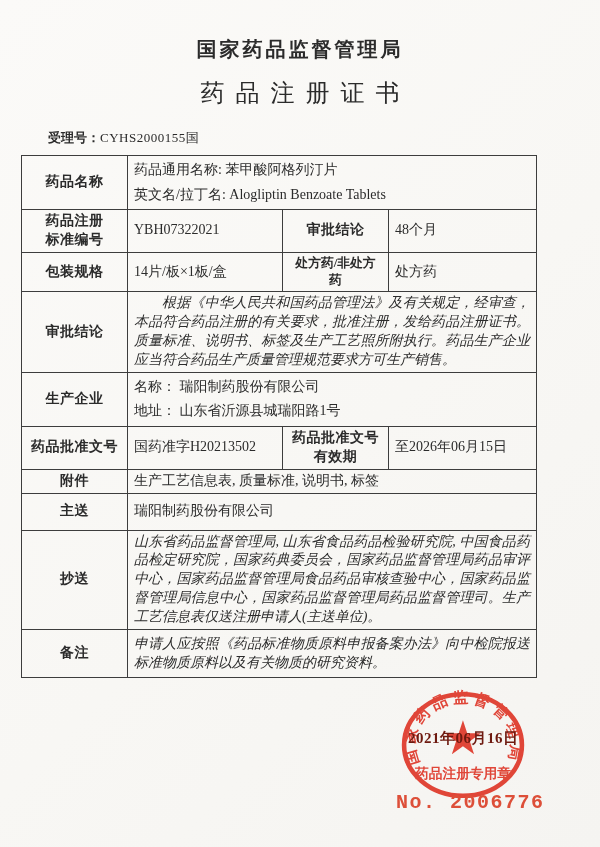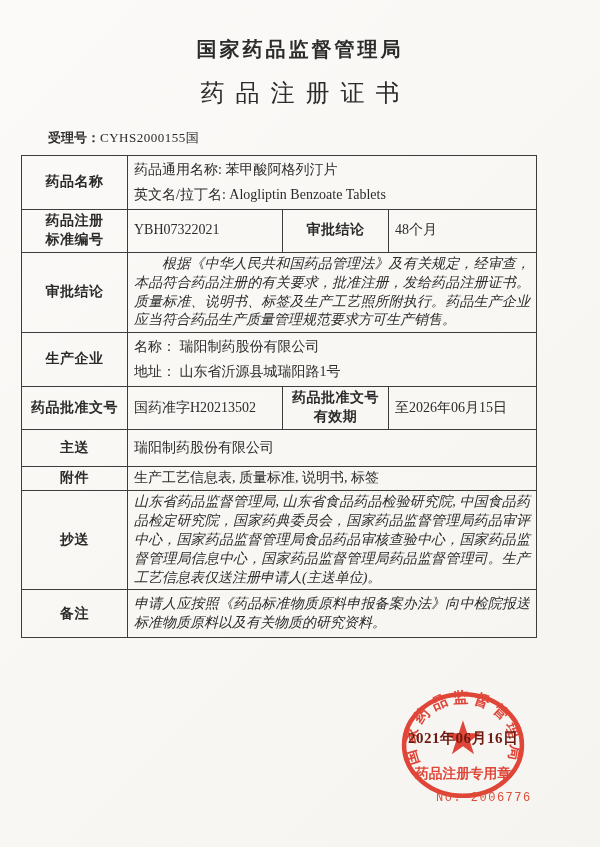--- a/index.html
+++ b/index.html
@@ -80,22 +80,22 @@
   
   .stamp-svg{position:absolute;left:399px;top:689px;width:128px;height:112px;opacity:.93;}
   .stamp-date{
     position:absolute;left:408px;top:729px;
     font-size:15px;font-weight:bold;color:#6e1a10;
     letter-spacing:.5px;z-index:3;white-space:nowrap;
   }
   .stamp-serial{
     position:absolute;left:396px;top:791px;
     font-family:"Liberation Mono","DejaVu Sans Mono",monospace;
-    font-size:12px;font-weight:normal;color:#dd4f39;
-    letter-spacing:1.5px;z-index:3;white-space:nowrap;margin-left:40px;
+    font-size:20px;font-weight:bold;color:#dd4f39;
+    letter-spacing:1.5px;z-index:3;white-space:nowrap;
   }
 </style>
 </head>
 <body>
 
 <div class="page">
 
   <div class="agency">国家药品监督管理局</div>
   <div class="title">药品注册证书</div>
 
@@ -126,20 +126,26 @@
 
 
     <tr style="height:38px">
       <td class="lb">药品注册
 标准编号</td>
       <td class="val">YBH07322021</td>
       <td class="lb">审批结论</td>
       <td class="val">48个月</td>
     </tr>
 
+    <tr style="height:28px">
+      <td class="lb">包装规格</td>
+      <td class="val">14片/板×1板/盒</td>
+      <td class="lb small">处方药/非处方药</td>
+      <td class="val">处方药</td>
+    </tr>
 
     <tr style="height:54px">
       <td class="lb">审批结论</td>
       <td class="para indent" colspan="3">根据《中华人民共和国药品管理法》及有关规定，经审查，本品符合药品注册的有关要求，批准注册，发给药品注册证书。质量标准、说明书、标签及生产工艺照所附执行。药品生产企业应当符合药品生产质量管理规范要求方可生产销售。</td>
     </tr>
 
 
     <tr style="height:44px">
       <td class="lb">生产企业</td>
       <td class="val" colspan="3">
@@ -149,28 +155,28 @@
     </tr>
 
     <tr style="height:36px">
       <td class="lb">药品批准文号</td>
       <td class="val">国药准字H20213502</td>
       <td class="lb">药品批准文号
 有效期</td>
       <td class="val">至2026年06月15日</td>
     </tr>
 
+    <tr style="height:23px">
+      <td class="lb">附件</td>
+      <td class="val" colspan="3">生产工艺信息表, 质量标准, 说明书, 标签</td>
+    </tr>
+
     <tr style="height:37px">
       <td class="lb">主送</td>
       <td class="val" colspan="3">瑞阳制药股份有限公司</td>
-    </tr>
-
-    <tr style="height:23px">
-      <td class="lb">附件</td>
-      <td class="val" colspan="3">生产工艺信息表, 质量标准, 说明书, 标签</td>
     </tr>
 
     <tr style="height:78px">
       <td class="lb">抄送</td>
       <td class="para" colspan="3">山东省药品监督管理局, 山东省食品药品检验研究院, 中国食品药品检定研究院，国家药典委员会，国家药品监督管理局药品审评中心，国家药品监督管理局食品药品审核查验中心，国家药品监督管理局信息中心，国家药品监督管理局药品监督管理司。生产工艺信息表仅送注册申请人(主送单位)。</td>
     </tr>
 
     <tr style="height:48px">
       <td class="lb">备注</td>
       <td class="para" colspan="3">申请人应按照《药品标准物质原料申报备案办法》向中检院报送标准物质原料以及有关物质的研究资料。</td>

